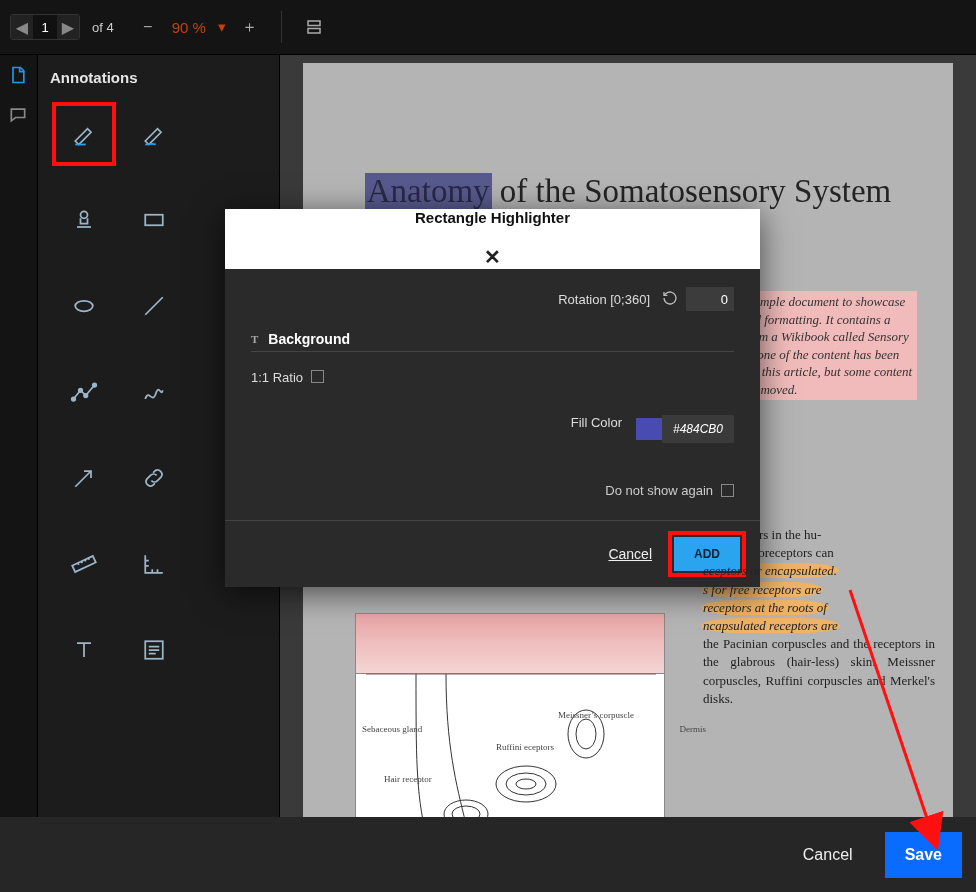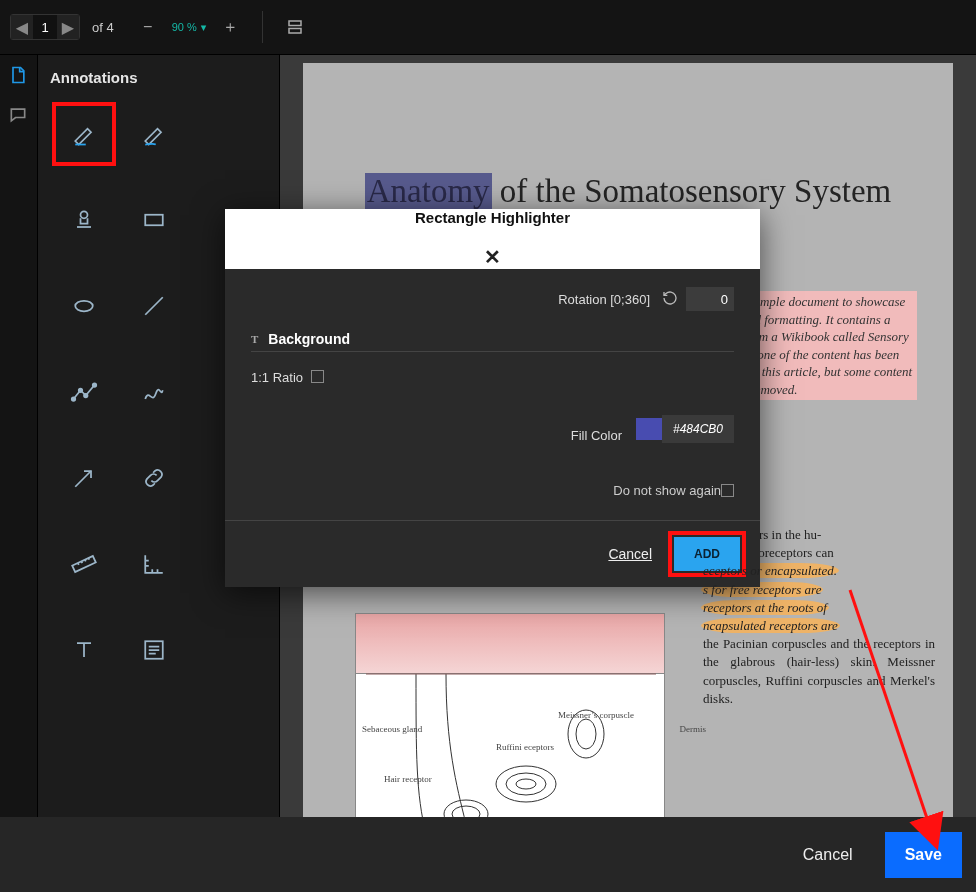--- a/index.html
+++ b/index.html
@@ -19,21 +19,21 @@
     display: flex; align-items: center;
     padding: 0 10px;
     gap: 6px;
   }
   .page-nav { display:flex; align-items:center; gap:0; border:1px solid #333; border-radius:3px; }
   .page-nav .btn { width:22px; height:24px; display:flex; align-items:center; justify-content:center; background:#222; color:#888; cursor:pointer; }
   .page-nav input { width:24px; height:24px; background:#111; border:none; color:#fff; text-align:center; font-size:13px; }
   .page-of { font-size:13px; color:#ccc; margin-left:6px; }
   .tool-btn { width:28px; height:28px; color:#aaa; display:flex; align-items:center; justify-content:center; cursor:pointer; border-radius:3px; }
   .zoom-area { display:flex; align-items:center; gap:10px; margin-left:14px; }
-  .zoom-val { font-size:11px; color:#14b8a6; display:flex; align-items:center; gap:4px; }
+  .zoom-val { font-size:15px; color:#c2410c; display:flex; align-items:center; gap:12px; }
   .sep { width:1px; height:32px; background:#333; margin:0 12px; }
   
   .leftrail {
     position:absolute; left:0; top:55px; bottom:75px; width:38px;
     background:#141414; border-right:1px solid #000;
     display:flex; flex-direction:column; align-items:center; padding-top:10px; gap:18px;
   }
   .leftrail .railicon { width:22px; height:22px; color:#888; cursor:pointer; }
   .leftrail .railicon.active { color:#1f97e6; }
   
@@ -98,25 +98,25 @@
   .modal-body { padding:18px 26px 10px; font-size:13px; }
   .row { display:flex; align-items:center; justify-content:flex-end; gap:12px; margin-bottom:20px; }
   .row label { color:#ddd; }
   .spin { display:flex; align-items:center; gap:6px; }
   .spin input { width:48px; height:24px; background:#3c3c3c; border:none; color:#fff; text-align:right; padding-right:6px; font-size:13px; }
   .spin .reset { width:18px; height:18px; color:#bbb; cursor:pointer; }
   .section-title { display:flex; align-items:center; gap:10px; color:#fff; font-weight:600; font-size:14px; padding-bottom:4px; border-bottom:1px solid #444; margin-bottom:18px; }
   .section-title .t-icon { font-size:11px; font-family:Georgia,serif; color:#aaa; font-weight:700; }
   .chk-row { display:flex; gap:8px; margin-bottom:30px; font-size:13px; color:#ddd; }
   .chk { width:13px; height:13px; border:1px solid #888; background:#2a2a2a; cursor:pointer; }
-  .fill-row { display:flex; align-items:flex-end; justify-content:flex-end; gap:14px; margin-bottom:40px; }
+  .fill-row { display:flex; align-items:flex-start; justify-content:flex-end; gap:14px; margin-bottom:40px; }
   .swatch { display:flex; align-items:center; }
   .swatch .col { width:26px; height:22px; background:#484CB0; }
   .swatch .hex { width:72px; height:28px; background:#3a3a3a; color:#fff; font-size:12px; display:flex; align-items:center; justify-content:center; font-style:italic; }
-  .dns-row { display:flex; align-items:center; justify-content:flex-end; font-size:13px; color:#ccc; margin-bottom:12px; }
+  .dns-row { display:flex; align-items:center; justify-content:flex-end; gap:8px; font-size:13px; color:#ccc; margin-bottom:12px; }
   .modal-footer { border-top:1px solid #444; padding:16px 20px; display:flex; justify-content:flex-end; gap:22px; align-items:center; }
   .btn-cancel { color:#eee; text-decoration:underline; cursor:pointer; font-size:14px; }
   .btn-add { background:#2aa4ef; color:#0a2233; font-weight:700; font-size:12px; padding:10px 20px; cursor:pointer; }
   .btn-add-wrap { outline:4px solid #ff1010; outline-offset:2px; padding:0; }
   
   .bottombar {
     position:absolute; left:0; right:0; bottom:0; height:75px;
     background:#262626; display:flex; align-items:center; justify-content:flex-end;
     padding:0 14px; gap:14px;
   }

